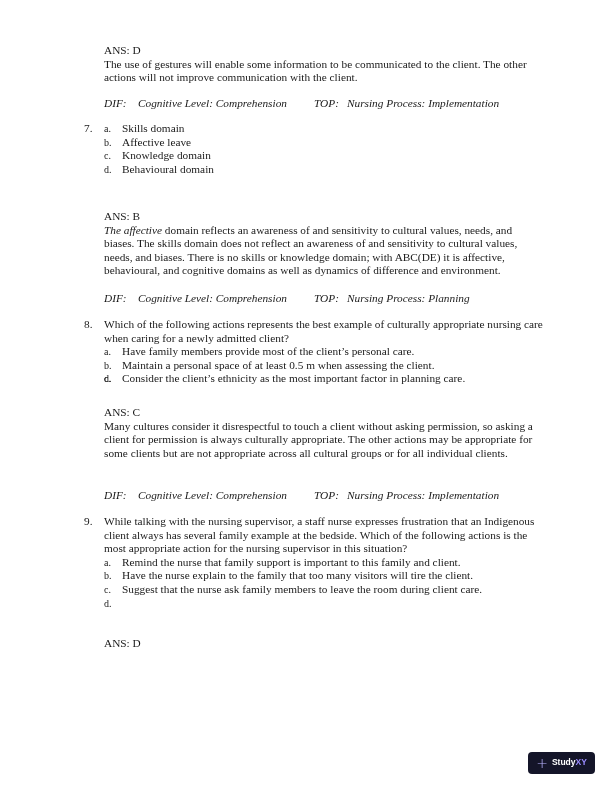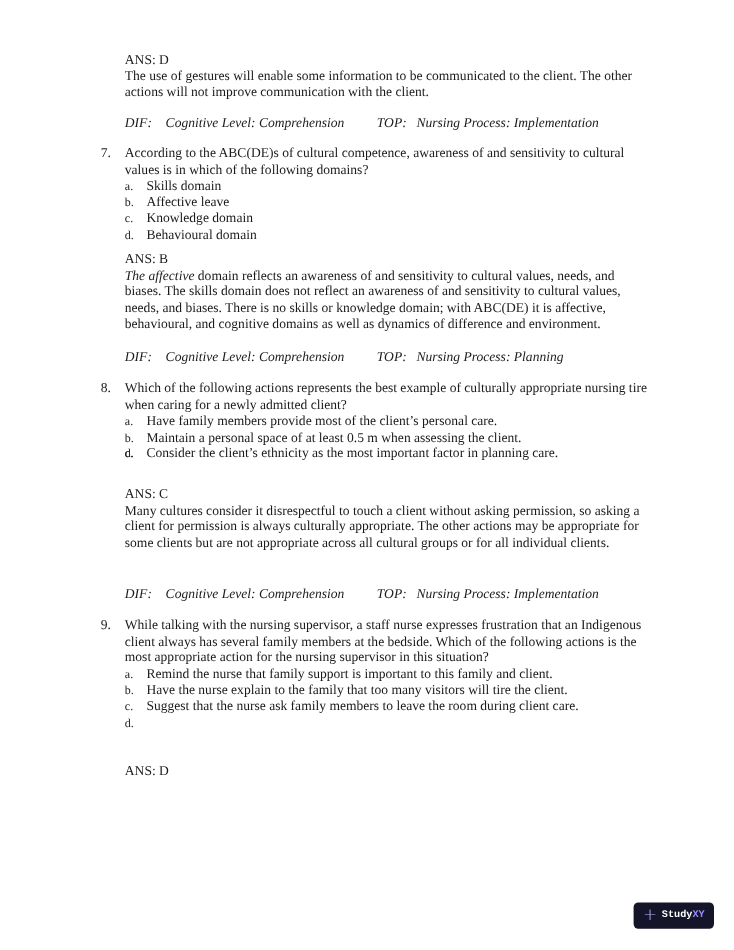--- a/index.html
+++ b/index.html
@@ -13,65 +13,64 @@
   .meta span{display:inline-block;font-style:italic;}
   .q{position:absolute;left:84px;width:460px;}
   .qnum{position:absolute;left:0;top:0;width:20px;}
   .qstem{margin-left:20px;}
   .opt{position:relative;margin-left:20px;padding-left:18px;}
   .opt .lbl{position:absolute;left:0;top:0;font-size:10px;}
   i{font-style:italic;}
   .badge{position:absolute;left:528px;top:752px;width:67px;height:22px;background:#141529;border-radius:4px;
          display:flex;align-items:center;justify-content:center;gap:4px;}
   .badge .plus{color:#b9b4ff;font-family:"DejaVu Sans",sans-serif;font-size:14px;line-height:14px;font-weight:300;}
-  .badge .name{font-family:Liberation Mono, monospace;font-size:8.5px;font-weight:bold;color:#ffffff;}
+  .badge .name{font-family:Liberation Sans, sans-serif;font-size:8.5px;font-weight:bold;color:#ffffff;}
   .badge .name .xy{color:#9b8cff;}
 </style>
 </head>
 <body>
 
 <div class="page">
 
   <div class="blk" style="top:44px;">
     <p class="ans">ANS:  D</p>
     <p class="rat">The use of gestures will enable some information to be communicated to the client. The other actions will not improve communication with the client.</p>
   </div>
   <div class="meta" style="top:97px;"><span style="width:34px">DIF:</span><span style="width:176px">Cognitive Level: Comprehension</span><span style="width:33px">TOP:</span><span>Nursing Process: Implementation</span></div>
 
   <div class="q" style="top:122px;">
     <span class="qnum">7.</span>
-    <div class="qstem">According to the ABC(DE)s of cultural competence, awareness of and sensitivity to cultural values is in which of the following domains?</div>
     <div class="opt"><span class="lbl">a.</span><span>Skills domain</span></div>
     <div class="opt"><span class="lbl">b.</span><span>Affective leave</span></div>
     <div class="opt"><span class="lbl">c.</span><span>Knowledge domain</span></div>
     <div class="opt"><span class="lbl">d.</span><span>Behavioural domain</span></div>
   </div>
   <div class="blk" style="top:210px;">
     <p class="ans">ANS:  B</p>
     <p class="rat"><i>The affective</i><span> domain reflects an awareness of and sensitivity to cultural values, needs, and biases. The skills domain does not reflect an awareness of and sensitivity to cultural values, needs, and biases. There is no skills or knowledge domain; with ABC(DE) it is affective, behavioural, and cognitive domains as well as dynamics of difference and environment.</span></p>
   </div>
   <div class="meta" style="top:292px;"><span style="width:34px">DIF:</span><span style="width:176px">Cognitive Level: Comprehension</span><span style="width:33px">TOP:</span><span>Nursing Process: Planning</span></div>
 
   <div class="q" style="top:318px;">
     <span class="qnum">8.</span>
-    <div class="qstem">Which of the following actions represents the best example of culturally appropriate nursing tire when caring for a newly admitted client?</div>
+    <div class="qstem">Which of the following actions represents the best example of culturally appropriate nursing care when caring for a newly admitted client?</div>
     <div class="opt"><span class="lbl">a.</span><span>Have family members provide most of the client’s personal care.</span></div>
     <div class="opt"><span class="lbl">b.</span><span>Maintain a personal space of at least 0.5 m when assessing the client.</span></div>
     <div class="opt"><span class="lbl">c.</span></div>
     <div class="opt"><span class="lbl">d.</span><span>Consider the client’s ethnicity as the most important factor in planning care.</span></div>
   </div>
   <div class="blk" style="top:406px;">
     <p class="ans">ANS:  C</p>
     <p class="rat">Many cultures consider it disrespectful to touch a client without asking permission, so asking a client for permission is always culturally appropriate. The other actions may be appropriate for some clients but are not appropriate across all cultural groups or for all individual clients.</p>
   </div>
   <div class="meta" style="top:489px;"><span style="width:34px">DIF:</span><span style="width:176px">Cognitive Level: Comprehension</span><span style="width:33px">TOP:</span><span>Nursing Process: Implementation</span></div>
 
   <div class="q" style="top:515px;">
     <span class="qnum">9.</span>
-    <div class="qstem">While talking with the nursing supervisor, a staff nurse expresses frustration that an Indigenous client always has several family members at the bedside. Which of the following actions is the most appropriate action for the nursing supervisor in this situation?</div>
+    <div class="qstem">While talking with the nursing supervisor, a staff nurse expresses frustration that an Indigenous client always has several family example at the bedside. Which of the following actions is the most appropriate action for the nursing supervisor in this situation?</div>
     <div class="opt"><span class="lbl">a.</span><span>Remind the nurse that family support is important to this family and client.</span></div>
     <div class="opt"><span class="lbl">b.</span><span>Have the nurse explain to the family that too many visitors will tire the client.</span></div>
     <div class="opt"><span class="lbl">c.</span><span>Suggest that the nurse ask family members to leave the room during client care.</span></div>
     <div class="opt"><span class="lbl">d.</span></div>
   </div>
   <div class="blk" style="top:637px;">
     <p class="ans">ANS:  D</p>
   </div>
 
   <div class="badge">

